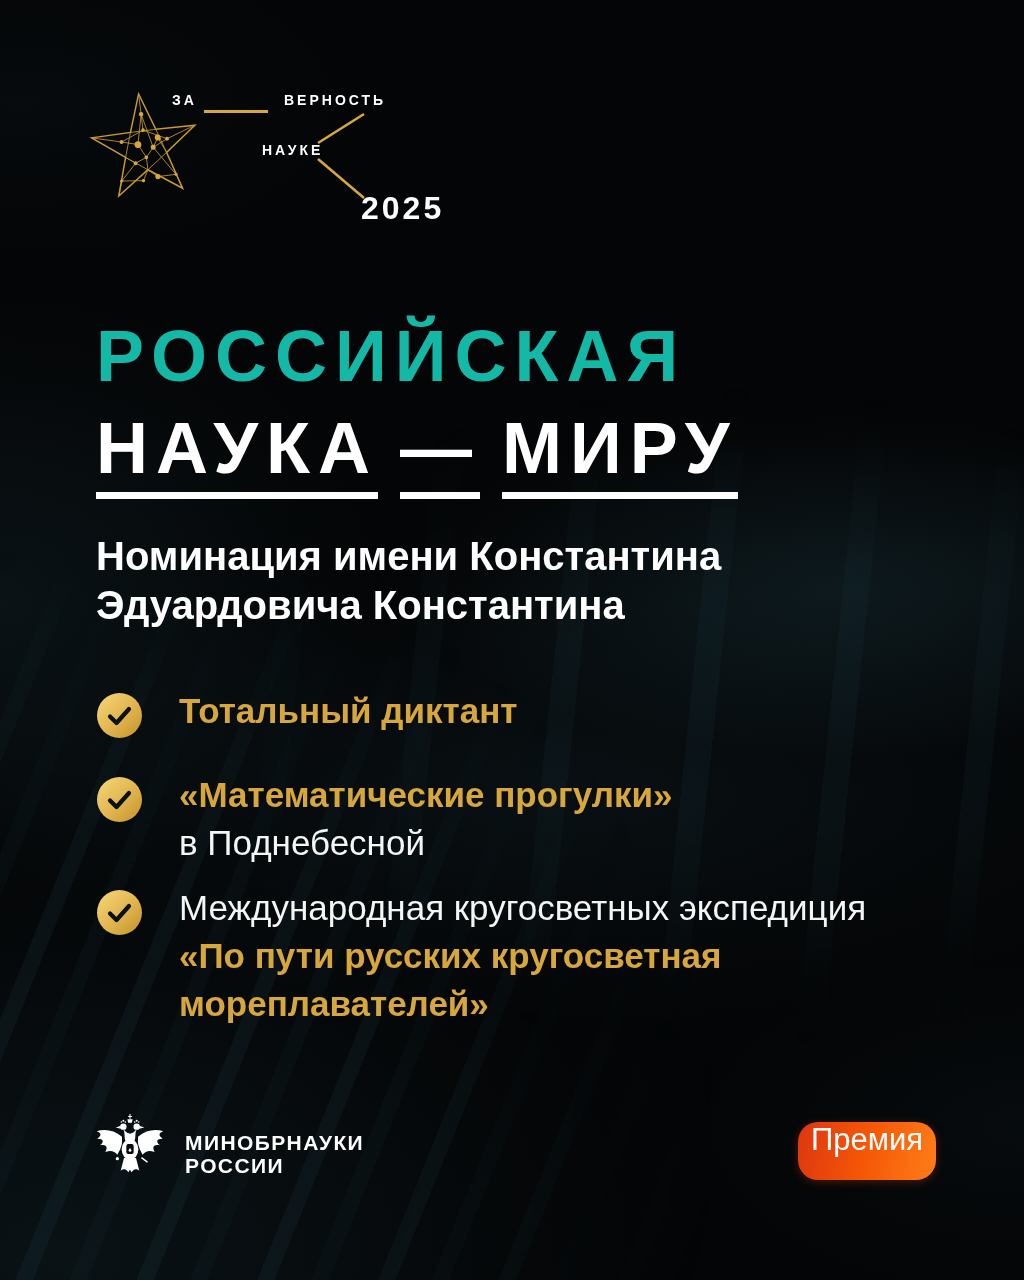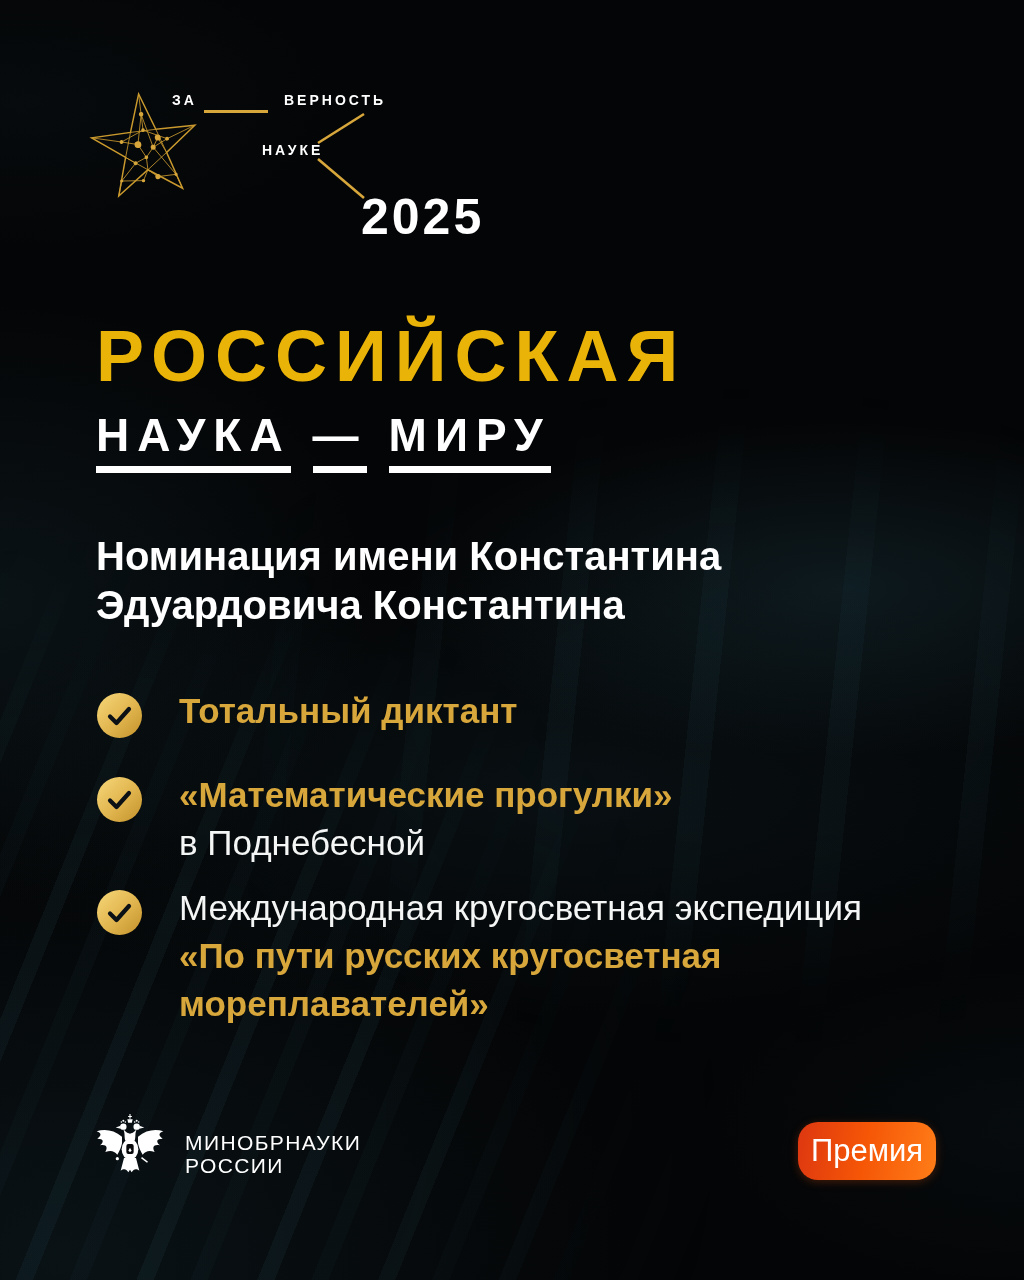--- a/index.html
+++ b/index.html
@@ -42,30 +42,30 @@
   .logo-word{
     position:absolute;font-size:14px;font-weight:700;letter-spacing:3px;color:#fff;
   }
   .logo-za{left:172px;top:92px;}
   .logo-vernost{left:284px;top:92px;}
   .logo-nauke{left:243px;top:142px;margin-left:19px;}
   .logo-rule{position:absolute;left:204px;top:110px;width:64px;height:3px;background:#d8a73c;}
   .logo-chevron{position:absolute;left:314px;top:112px;width:56px;height:88px;}
   .logo-year{
     position:absolute;left:361px;top:192px;
-    font-size:50px;font-weight:700;letter-spacing:3px;color:#fff;line-height:1;
+    font-size:32px;font-weight:700;letter-spacing:3px;color:#fff;line-height:1;
   }
   
   .title-line1{
     position:absolute;left:96px;top:320px;
-    font-size:72px;font-weight:700;letter-spacing:8px;line-height:1;color:#eab308;white-space:nowrap;
+    font-size:72px;font-weight:700;letter-spacing:8px;line-height:1;color:#14b8a6;white-space:nowrap;
   }
   .title-line2{
     position:absolute;left:96px;top:412px;
-    font-size:46px;font-weight:700;letter-spacing:8px;line-height:1;color:#fff;white-space:nowrap;
+    font-size:72px;font-weight:700;letter-spacing:8px;line-height:1;color:#fff;white-space:nowrap;
   }
   .title-line2 .uword{
     display:inline-block;
     padding-bottom:8px;border-bottom:7px solid #fff;
     margin-right:22px;
   }
   .title-line2 .uword:last-child{margin-right:0;}
   
   .subtitle{
     position:absolute;left:96px;top:532px;
@@ -78,27 +78,27 @@
   .check-line{font-size:35px;line-height:48px;white-space:nowrap;}
   .check-line.gold{color:#d8a73c;font-weight:700;}
   .check-line.white{color:#f4f5f5;font-weight:400;}
   .item-1{top:690px;}
   .item-2{top:774px;}
   .item-3{top:887px;}
   
   .eagle-icon{position:absolute;left:90px;top:1108px;width:80px;height:84px;}
   .ministry{
     position:absolute;left:185px;top:1131px;
-    font-size:21px;font-weight:400;letter-spacing:1.4px;line-height:23px;color:#fff;
+    font-size:21px;font-weight:700;letter-spacing:1.4px;line-height:23px;color:#fff;
   }
   .premia-badge{
     position:absolute;left:798px;top:1122px;width:138px;height:58px;
     border-radius:20px;
     background:linear-gradient(100deg,#dd3711 0%,#f55606 48%,#ff7d18 100%);
-    display:flex;align-items:center;justify-content:center;
+    display:flex;align-items:flex-start;justify-content:center;
     font-size:31px;font-weight:400;color:#fff;
     box-shadow:0 2px 10px rgba(255,90,10,0.25);
   }
   .hidden-defs{position:absolute;width:0;height:0;}
 </style>
 </head>
 <body>
 
 <div class="poster">
 
@@ -182,21 +182,21 @@
       <span class="check-line white">в Поднебесной</span>
     </div>
   </div>
 
   <div class="check-item item-3">
     <svg class="check-badge" viewBox="0 0 47 47">
       <circle cx="23.5" cy="23.5" r="22.5" fill="url(#goldGrad)"></circle>
       <path d="M14,24.5 L20.5,31 L33,17" stroke="#0c1116" stroke-width="4.2" fill="none" stroke-linecap="round" stroke-linejoin="round"></path>
     </svg>
     <div class="check-lines">
-      <span class="check-line white">Международная кругосветная экспедиция</span>
+      <span class="check-line white">Международная кругосветных экспедиция</span>
       <span class="check-line gold">«По пути русских кругосветная</span>
       <span class="check-line gold">мореплавателей»</span>
     </div>
   </div>
 
   <svg class="eagle-icon" viewBox="0 0 120 112">
     <g fill="#ffffff">
       <path d="M59.2,2 h1.6 v3 h2 v1.6 h-2 v2.4 h-1.6 v-2.4 h-2 v-1.6 h2 z"></path>
       <path d="M56,10 h8 l-1.2,5 h-5.6 z"></path>
       <circle cx="47" cy="14" r="1.2"></circle>

